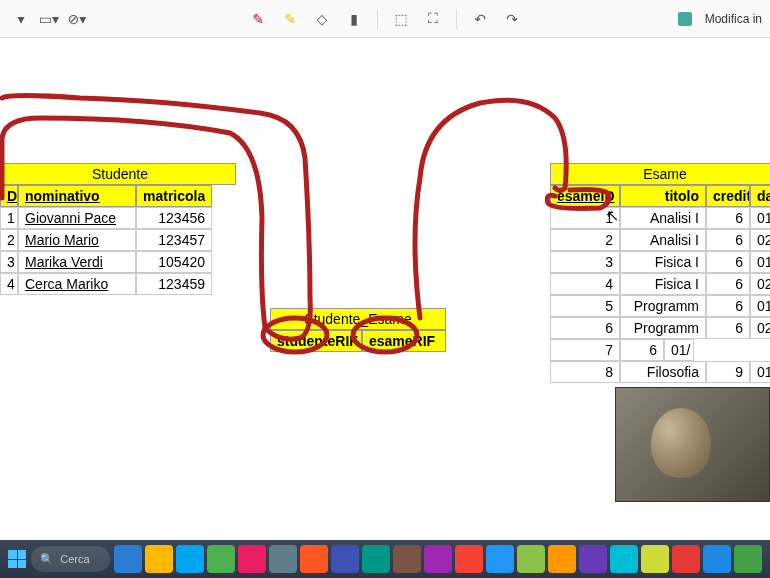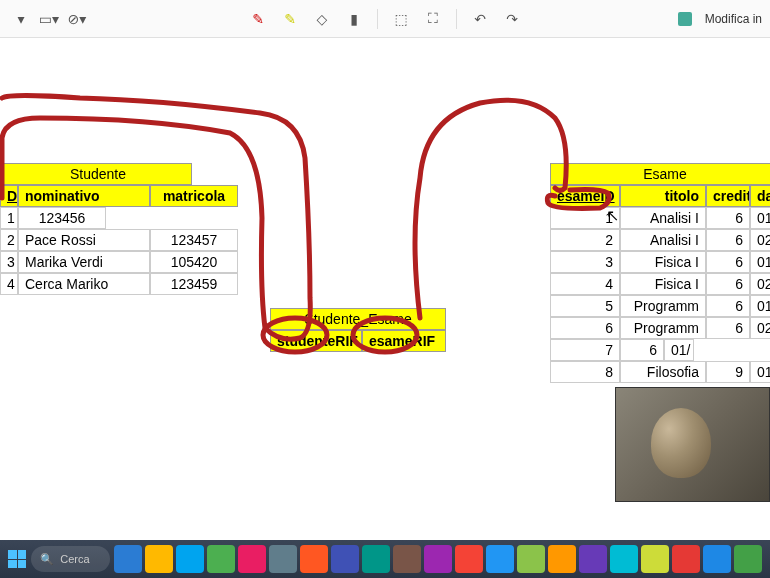--- a/index.html
+++ b/index.html
@@ -19,23 +19,23 @@
   .table { position: absolute; font-size: 14px; }
   .table-title { background: #ffff00; text-align: center; padding: 2px 8px; font-weight: normal; border: 1px solid #999; }
   .table-row { display: flex; }
   .cell { padding: 2px 6px; border: 1px solid #ccc; text-align: left; overflow: hidden; white-space: nowrap; }
   .cell.hdr { background: #ffff00; font-weight: bold; border: 1px solid #999; }
   .cell.num { text-align: right; }
   .cell.key { text-decoration: underline; }
   
   #studente { left: 0; top: 125px; }
   #studente .c0 { width: 18px; text-align: right; }
-  #studente .c1 { width: 132px; }
-  #studente .c2 { width: 88px; text-align: center; }
-  #studente .title { width: 192px; padding-left: 12px; }
+  #studente .c1 { width: 118px; text-decoration: underline; }
+  #studente .c2 { width: 76px; text-align: right; }
+  #studente .title { width: 236px; padding-left: 12px; }
   
   #studente_esame { left: 270px; top: 270px; }
   #studente_esame .c0 { width: 92px; }
   #studente_esame .c1 { width: 84px; }
   #studente_esame .title { width: 176px; }
   
   #esame { left: 550px; top: 125px; }
   #esame .c0 { width: 70px; }
   #esame .c1 { width: 86px; text-align: right; }
   #esame .c2 { width: 44px; text-align: right; }
@@ -89,25 +89,26 @@
   <div id="studente" class="table">
     <div class="table-title title">Studente</div>
     <div class="table-row">
       <div class="cell hdr c0 key">D</div>
       <div class="cell hdr c1">nominativo</div>
       <div class="cell hdr c2">matricola</div>
     </div>
     <div id="studente-rows">
         <div class="table-row">
           <div class="cell c0">1</div>
+          <div class="cell c1">Giovanni Pace</div>
           <div class="cell c2">123456</div>
         </div>
         <div class="table-row">
           <div class="cell c0">2</div>
-          <div class="cell c1">Pace Rossi</div>
+          <div class="cell c1">Mario Mario</div>
           <div class="cell c2">123457</div>
         </div>
         <div class="table-row">
           <div class="cell c0">3</div>
           <div class="cell c1">Marika Verdi</div>
           <div class="cell c2">105420</div>
         </div>
         <div class="table-row">
           <div class="cell c0">4</div>
           <div class="cell c1">Cerca Mariko</div>

